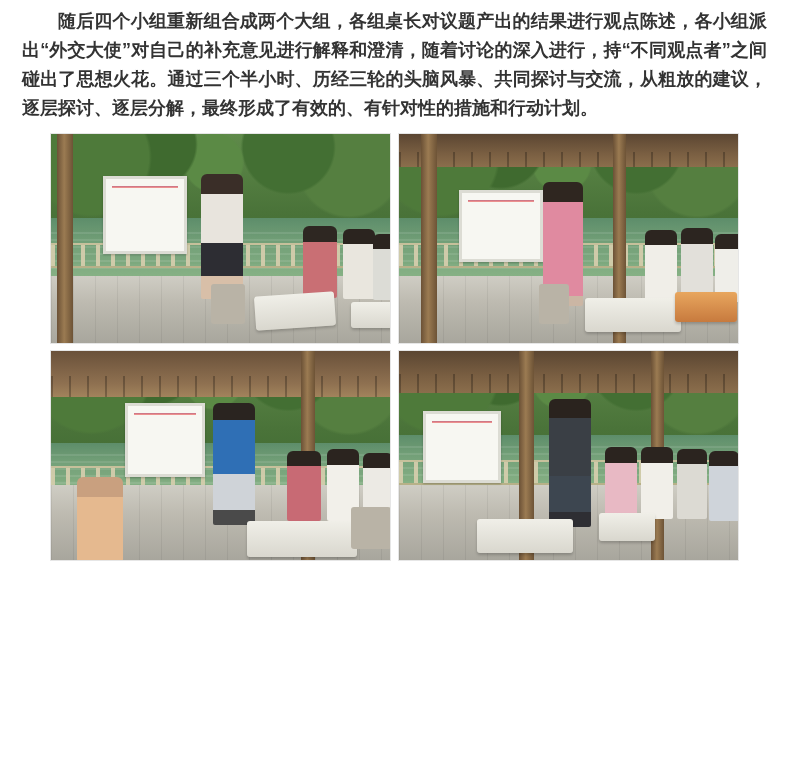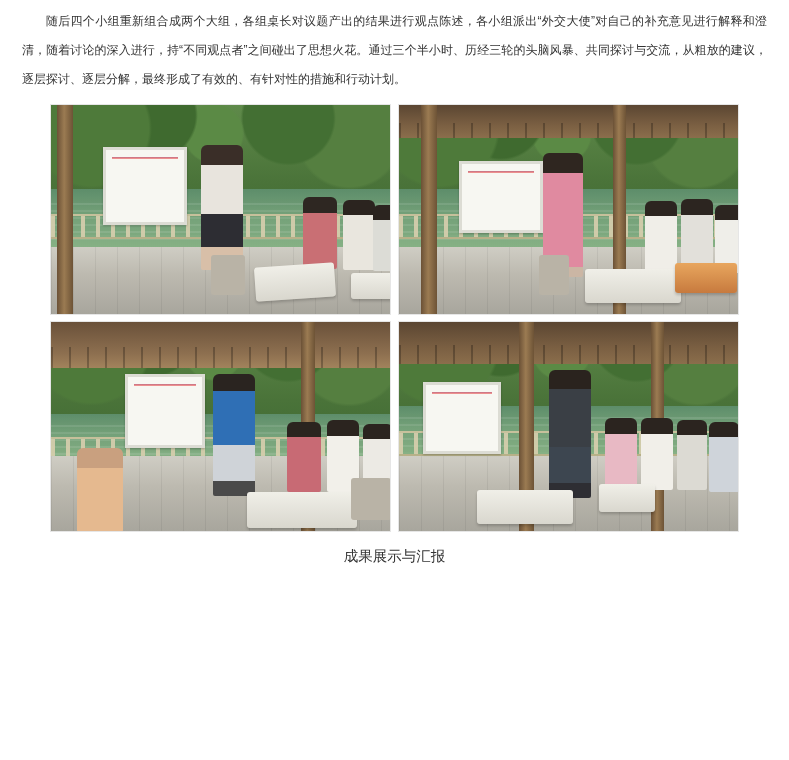--- a/index.html
+++ b/index.html
@@ -19,27 +19,28 @@
     width: 789px;
     height: 760px;
     box-sizing: border-box;
     padding: 0;
   }
   .article {
     padding: 0 22px;
     box-sizing: border-box;
   }
   .para {
-    font-size: 12px;
+    font-size: 18px;
     line-height: 29px;
     color: #333333;
     text-align: justify;
     text-justify: inter-ideograph;
     text-indent: 2em;
     margin: 0;
+    font-weight: bold;
   }
   .para.top {
     padding-top: 7px;
   }
   .gallery {
     margin: 10px 0 0 0;
     padding: 0 22px;
     box-sizing: border-box;
     display: grid;
     grid-template-columns: 341px 341px;
@@ -231,18 +232,17 @@
       <div class="person" style="left:206px; top:96px; width:32px; height:72px; background:linear-gradient(180deg,#2b241f 0 22%, #e8b9c4 22% 100%);"></div>
       <div class="person" style="left:242px; top:96px; width:32px; height:72px; background:linear-gradient(180deg,#2b241f 0 22%, #f1efe9 22% 100%);"></div>
       <div class="person" style="left:278px; top:98px; width:30px; height:70px; background:linear-gradient(180deg,#2b241f 0 22%, #dcdad3 22% 100%);"></div>
       <div class="person" style="left:310px; top:100px; width:30px; height:70px; background:linear-gradient(180deg,#2b241f 0 22%, #cfd4da 22% 100%);"></div>
       <div class="table" style="left:78px; top:168px; width:96px; height:34px;"></div>
       <div class="table" style="left:200px; top:162px; width:56px; height:28px;"></div>
     </div>
 
   </div>
 
-  <div class="caption">成果展示与汇报</div>
 
   <div class="article">
   </div>
 
 </div>
 
 </body></html>

